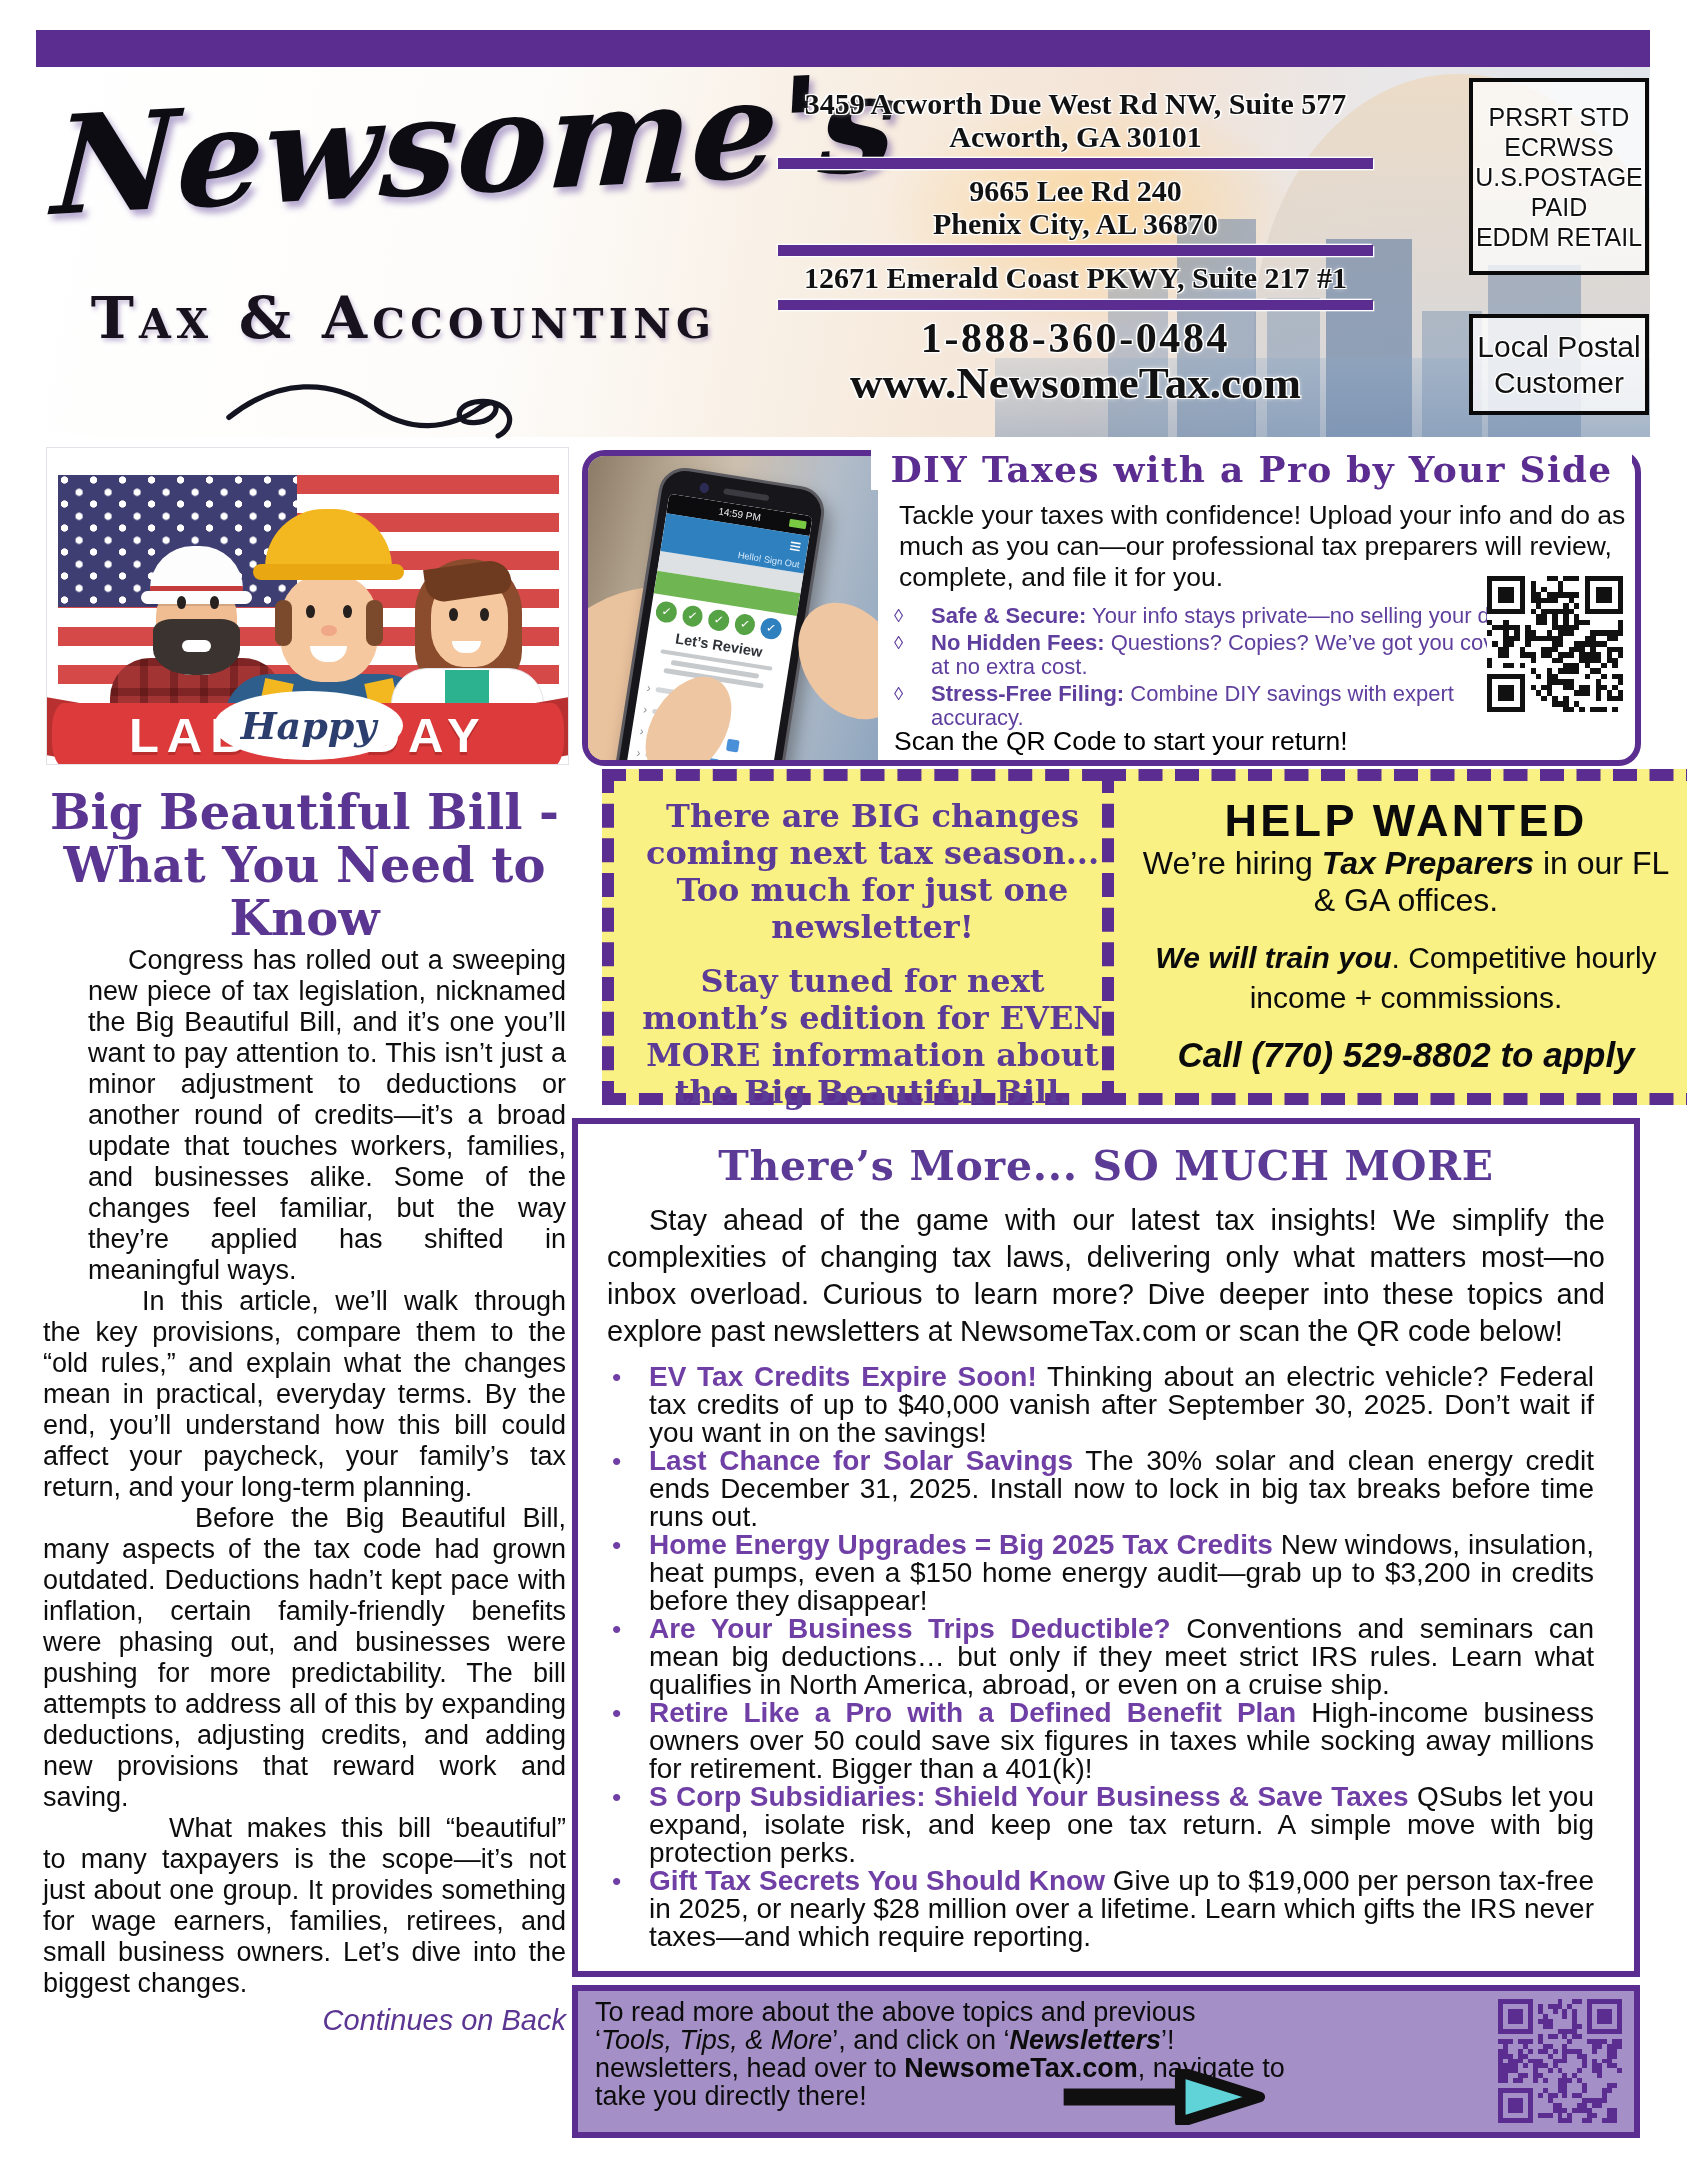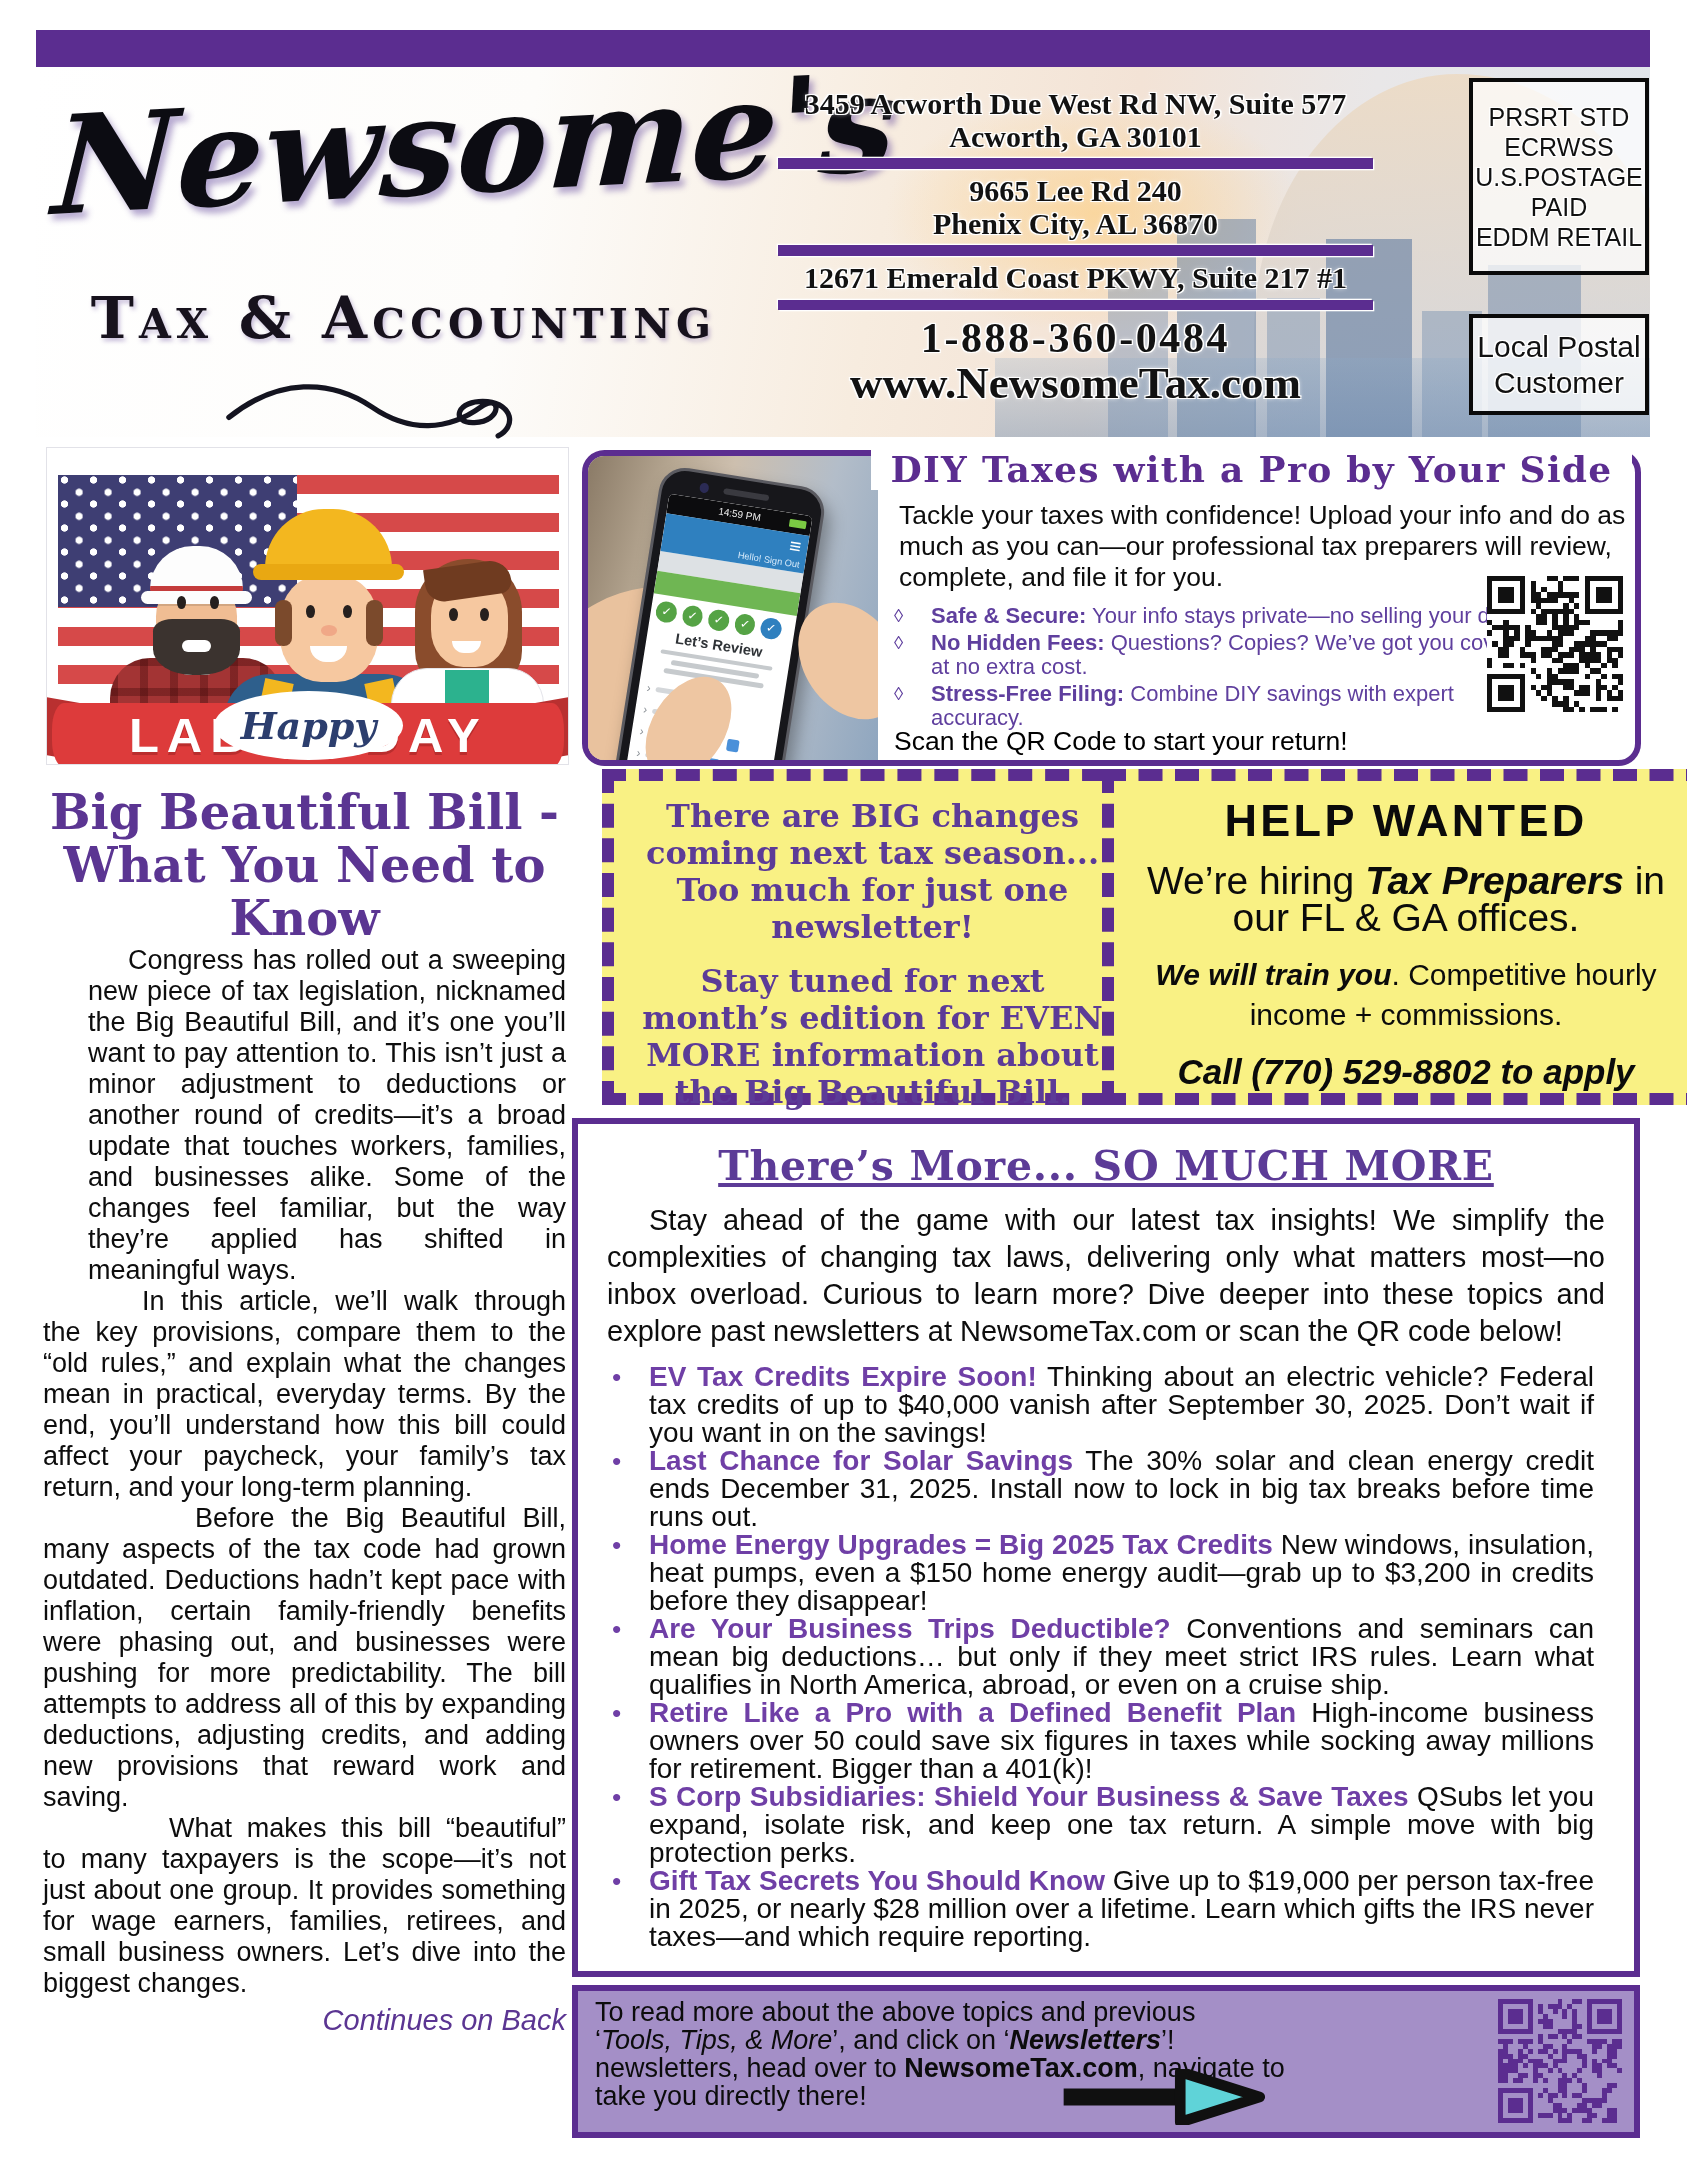--- a/index.html
+++ b/index.html
@@ -146,30 +146,30 @@
 
   
   .teaser-box{position:absolute;left:602px;top:769px;width:541px;height:336px;background:#f9f184;
     border:12px dashed #5b2d90;padding:17px 22.5px;text-align:center;
     font-family:"DejaVu Serif",serif;font-weight:bold;color:#5c3b97;}
   .teaser-p1{font-size:32px;line-height:37px;}
   .teaser-p2{font-size:32px;line-height:37px;margin-top:17px;}
   .help-box{position:absolute;left:1102px;top:769px;width:608px;height:336px;background:#f9f184;
     border:12px dashed #5b2d90;padding:14.6px 17px;text-align:center;color:#0b0b0b;}
   .help-title{font-size:45px;line-height:49px;font-weight:bold;letter-spacing:3.3px;}
-  .help-l1{font-size:39px;line-height:37px;margin-top:17px;}
+  .help-l1{font-size:32px;line-height:37px;}
   .help-l2{font-size:30px;line-height:40px;margin-top:19px;}
   .help-call{font-size:35px;line-height:38px;margin-top:18.5px;font-weight:bold;font-style:italic;}
   .bi{font-weight:bold;font-style:italic;}
 
   
   .more-box{position:absolute;left:572px;top:1118px;width:1068px;height:859px;background:#fff;
     border:6px solid #5b2d90;overflow:hidden;}
   .more-title{margin-top:18.5px;text-align:center;font-family:"DejaVu Serif",serif;font-weight:bold;
-    font-size:41px;line-height:46px;color:#5c3b97;letter-spacing:0.7px;text-decoration:underline;}
+    font-size:41px;line-height:46px;color:#5c3b97;letter-spacing:0.7px;}
   .more-intro{margin:13.2px 29px 0 29px;font-size:29px;line-height:37px;text-align:justify;text-indent:42px;color:#0d0d0d;}
   .more-bullets{margin:13.2px 40px 0 34px;}
   .more-li{display:flex;font-size:28px;line-height:28px;color:#0d0d0d;}
   .more-li .mark{width:37px;flex:0 0 37px;color:#6f3fa6;font-size:26.5px;}
   .more-li .txt{flex:1;text-align:justify;}
   .more-li .lead{color:#6f3fa6;font-weight:bold;}
 
   
   .footer-box{position:absolute;left:572px;top:1985px;width:1068px;height:153px;background:#a48fc7;border:6.6px solid #5b2d90;}
   .footer-text{position:absolute;left:17px;top:6.6px;width:741px;font-size:27px;line-height:28px;color:#0c0c0c;}

